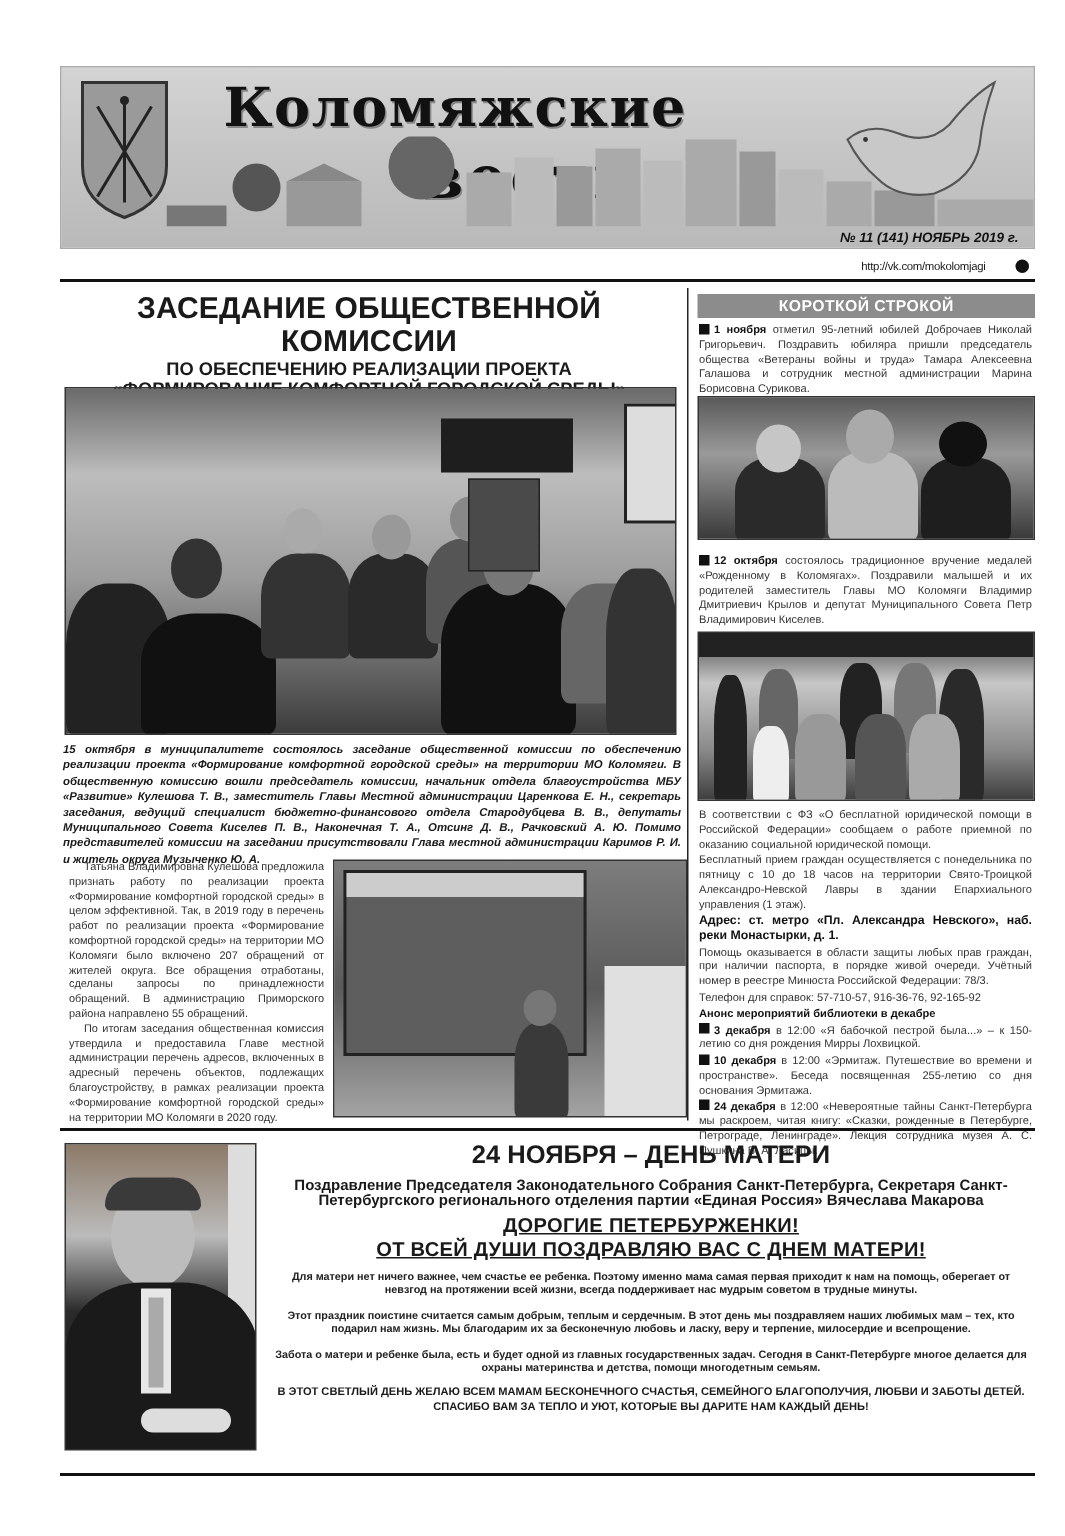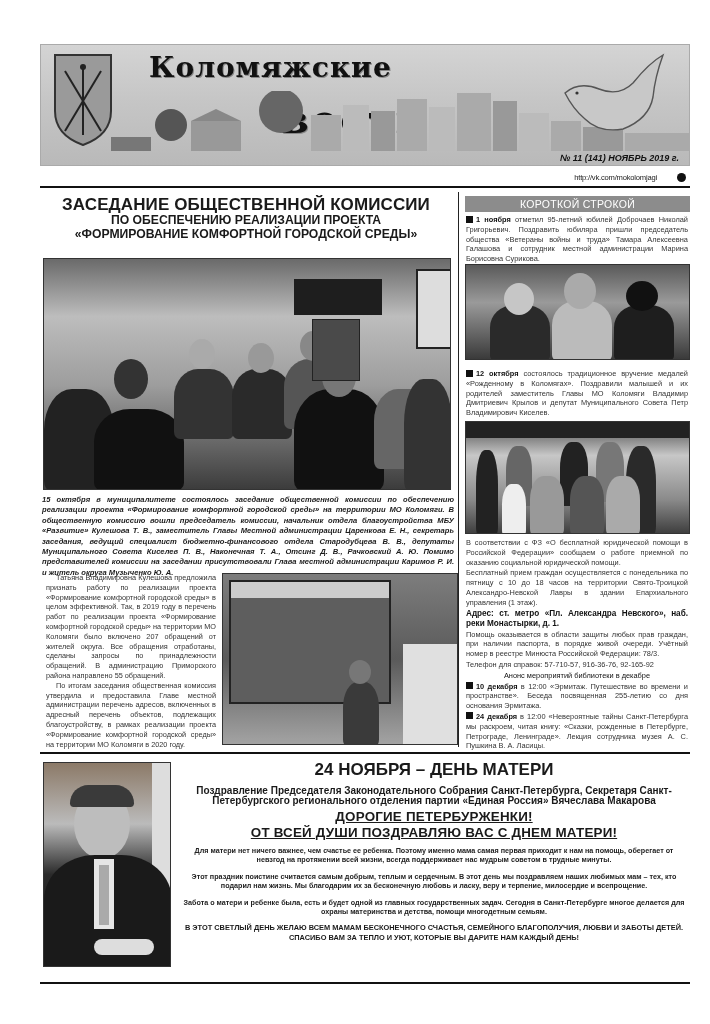--- a/index.html
+++ b/index.html
@@ -5,62 +5,62 @@
   * { box-sizing: border-box; margin: 0; padding: 0; }
   html, body { width: 710px; height: 1024px; background: #ffffff; overflow: hidden; }
   body { font-family: "Liberation Sans", sans-serif; color: #1a1a1a; position: relative; }
 
   
   .masthead { position: absolute; left: 40px; top: 44px; width: 650px; height: 122px;
     background: linear-gradient(180deg, #d4d4d4 0%, #c6c6c6 45%, #b9b9b9 100%); border: 1px solid #aaa; overflow: hidden; }
   .crest { position: absolute; left: 10px; top: 6px; width: 64px; height: 96px; }
   .title-line { position: absolute; font-family: "DejaVu Serif", serif; font-weight: bold; color: #111;
     letter-spacing: 1px; text-shadow: 1px 1px 0 #888; }
-  .title-1 { left: 108px; top: 6px; font-size: 28px; }
+  .title-1 { left: 108px; top: 6px; font-size: 36px; }
   .title-2 { left: 240px; top: 50px; font-size: 40px; letter-spacing: 3px; }
   .skyline { position: absolute; left: 70px; bottom: 14px; width: 580px; height: 60px; }
   .dove { position: absolute; right: 18px; top: 8px; width: 112px; height: 84px; }
   .issue { position: absolute; right: 10px; bottom: 2px; font-size: 9px; font-weight: bold; font-style: italic; color: #111; }
 
   .subline { position: absolute; left: 40px; top: 170px; width: 650px; height: 14px; display: flex; align-items: center;
     justify-content: flex-end; gap: 6px; font-size: 7.6px; font-weight: bold; letter-spacing: -0.2px; padding-right: 4px; }
   .subline .vk { font-weight: normal; }
   .globe { width: 9px; height: 9px; border-radius: 50%; background: #111; margin-left: 14px; }
   .rule-top { position: absolute; left: 40px; top: 186px; width: 650px; height: 2px; background: #111; }
 
   
   .headline { position: absolute; left: 40px; top: 195px; width: 412px; text-align: center; font-weight: bold; line-height: 1.12; }
-  .headline .h1 { font-size: 17px; letter-spacing: 0.1px; }
+  .headline .h1 { font-size: 20px; letter-spacing: 0.1px; }
   .headline .h2 { font-size: 12.2px; }
   .vrule { position: absolute; left: 458px; top: 192px; width: 1px; height: 555px; background: #222; }
 
   .photo { position: absolute; overflow: hidden; border: 1px solid #333; }
   .photo-meeting { left: 43px; top: 258px; width: 408px; height: 232px;
     background: linear-gradient(180deg, #6a6a6a 0%, #bdbdbd 25%, #9d9d9d 55%, #3c3c3c 100%); }
   .photo-map { left: 222px; top: 573px; width: 236px; height: 172px;
     background: linear-gradient(180deg, #7d7d7d 0%, #5a5a5a 50%, #a3a3a3 100%); }
 
   .lede { position: absolute; left: 42px; top: 495px; width: 412px; font-size: 7.6px; font-weight: bold; font-style: italic;
     line-height: 10.4px; text-align: justify; }
   .body-col { position: absolute; left: 46px; top: 573px; width: 170px; font-size: 7.3px; line-height: 9.8px; text-align: justify; color: #333; }
   .body-col p { text-indent: 10px; }
 
   
   .kicker { position: absolute; left: 465px; top: 196px; width: 225px; height: 16px; background: #8c8c8c; color: #fff;
-    font-weight: normal; font-size: 10.5px; text-align: center; line-height: 16px; letter-spacing: 0.3px; }
+    font-weight: bold; font-size: 10.5px; text-align: center; line-height: 16px; letter-spacing: 0.3px; }
   .brief { position: absolute; left: 466px; width: 222px; font-size: 7.4px; line-height: 9.8px; text-align: justify; color: #333; }
   .brief b { color: #111; }
   .sq { display: inline-block; width: 7px; height: 7px; background: #111; margin-right: 3px; vertical-align: -0.5px; }
   .photo-elders { left: 465px; top: 264px; width: 225px; height: 96px;
     background: linear-gradient(180deg, #5a5a5a, #9a9a9a 40%, #3a3a3a); }
   .photo-families { left: 465px; top: 421px; width: 225px; height: 113px;
     background: linear-gradient(180deg, #444, #c7c7c7 30%, #8a8a8a 70%, #3f3f3f); }
   .legal p { margin-bottom: 1px; }
   .legal .addr { font-weight: bold; font-size: 8.2px; line-height: 10px; color: #111; }
-  .legal .center { text-align: center; font-weight: normal; color: #111; }
+  .legal .center { font-weight: bold; color: #111; }
 
   
   .rule-mid { position: absolute; left: 40px; top: 752px; width: 650px; height: 2px; background: #111; }
   .photo-portrait { left: 43px; top: 762px; width: 128px; height: 205px;
     background: linear-gradient(180deg, #8c7a68 0%, #bbb 30%, #2a2a2a 55%, #1a1a1a 100%); }
   .greet { position: absolute; left: 180px; top: 760px; width: 508px; text-align: center; }
   .greet .g-title { font-size: 17px; font-weight: bold; margin-bottom: 6px; }
   .greet .g-intro { font-size: 10px; font-weight: bold; line-height: 9.5px; margin-bottom: 4px; }
   .greet .g-head { font-size: 13.4px; font-weight: bold; line-height: 16px; letter-spacing: 0.2px; margin-bottom: 5px; text-decoration: underline; }
   .greet .g-par { font-size: 7.2px; font-weight: bold; line-height: 9.4px; margin-bottom: 7px; color: #222; }
@@ -186,20 +186,21 @@
   <div class="person" style="left:140px;top:54px;width:34px;height:59px;background:#aaa"></div>
 </div>
 
 <div class="brief legal" style="top:538px;">
   <p>В соответствии с ФЗ «О бесплатной юридической помощи в Российской Федерации» сообщаем о работе приемной по оказанию социальной юридической помощи.</p>
   <p>Бесплатный прием граждан осуществляется с понедельника по пятницу с 10 до 18 часов на территории Свято-Троицкой Александро-Невской Лавры в здании Епархиального управления (1 этаж).</p>
   <p class="addr">Адрес: ст. метро «Пл. Александра Невского», наб. реки Монастырки, д. 1.</p>
   <p>Помощь оказывается в области защиты любых прав граждан, при наличии паспорта, в порядке живой очереди. Учётный номер в реестре Минюста Российской Федерации: 78/3.</p>
   <p>Телефон для справок: 57-710-57, 916-36-76, 92-165-92</p>
   <p class="center">Анонс мероприятий библиотеки в декабре</p>
+  <p><span class="sq"></span><b>3 декабря</b><span> в 12:00 «Я бабочкой пестрой была...» – к 150-летию со дня рождения Мирры Лохвицкой.</span></p>
   <p><span class="sq"></span><b>10 декабря</b><span> в 12:00 «Эрмитаж. Путешествие во времени и пространстве». Беседа посвященная 255-летию со дня основания Эрмитажа.</span></p>
   <p><span class="sq"></span><b>24 декабря</b><span> в 12:00 «Невероятные тайны Санкт-Петербурга мы раскроем, читая книгу: «Сказки, рожденные в Петербурге, Петрограде, Ленинграде». Лекция сотрудника музея А. С. Пушкина В. А. Ласицы.</span></p>
 </div>
 
 <div class="rule-mid"></div>
 
 <div class="photo photo-portrait">
   <div style="position:absolute;right:0;top:0;width:18px;height:160px;background:#ddd;"></div>
   <div class="head" style="left:30px;top:26px;width:56px;height:70px;background:#bdbdbd"></div>
   <div style="position:absolute;left:26px;top:22px;width:64px;height:22px;border-radius:30px 30px 6px 6px;background:#3a3a3a;"></div>

